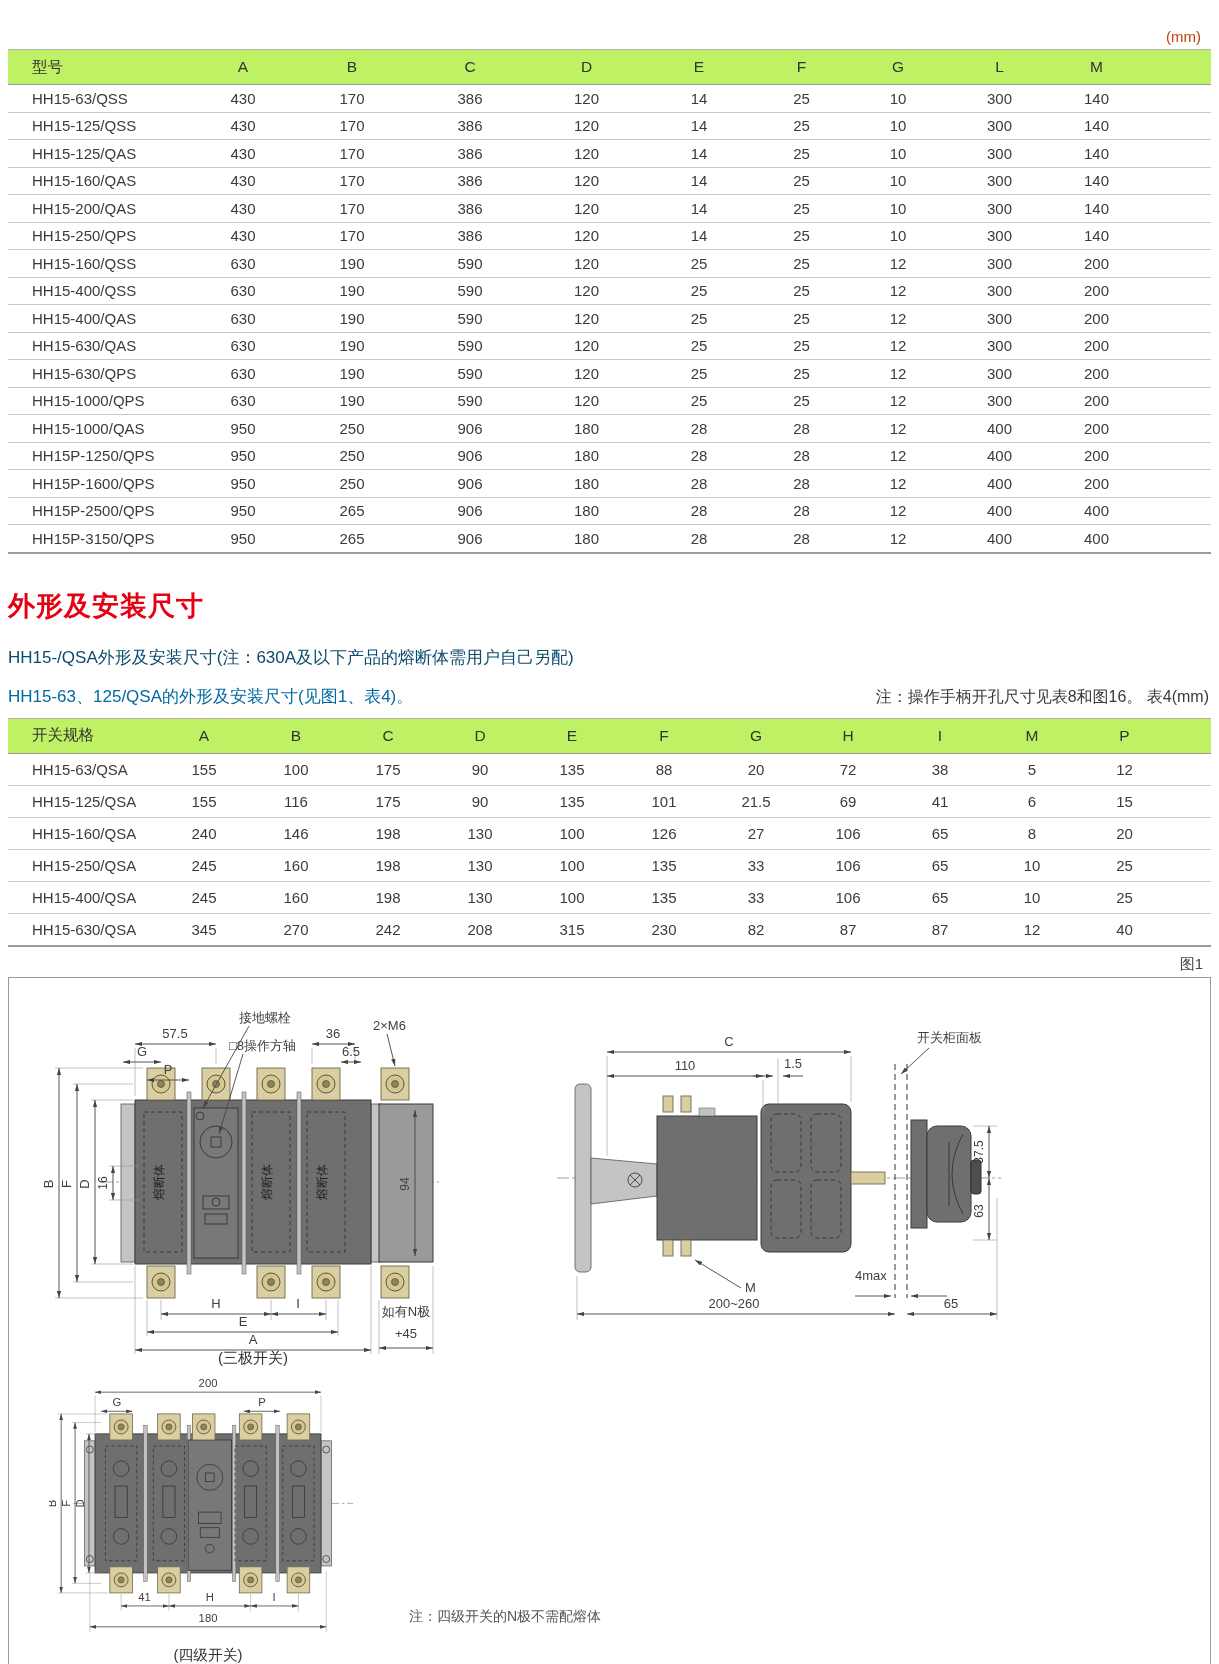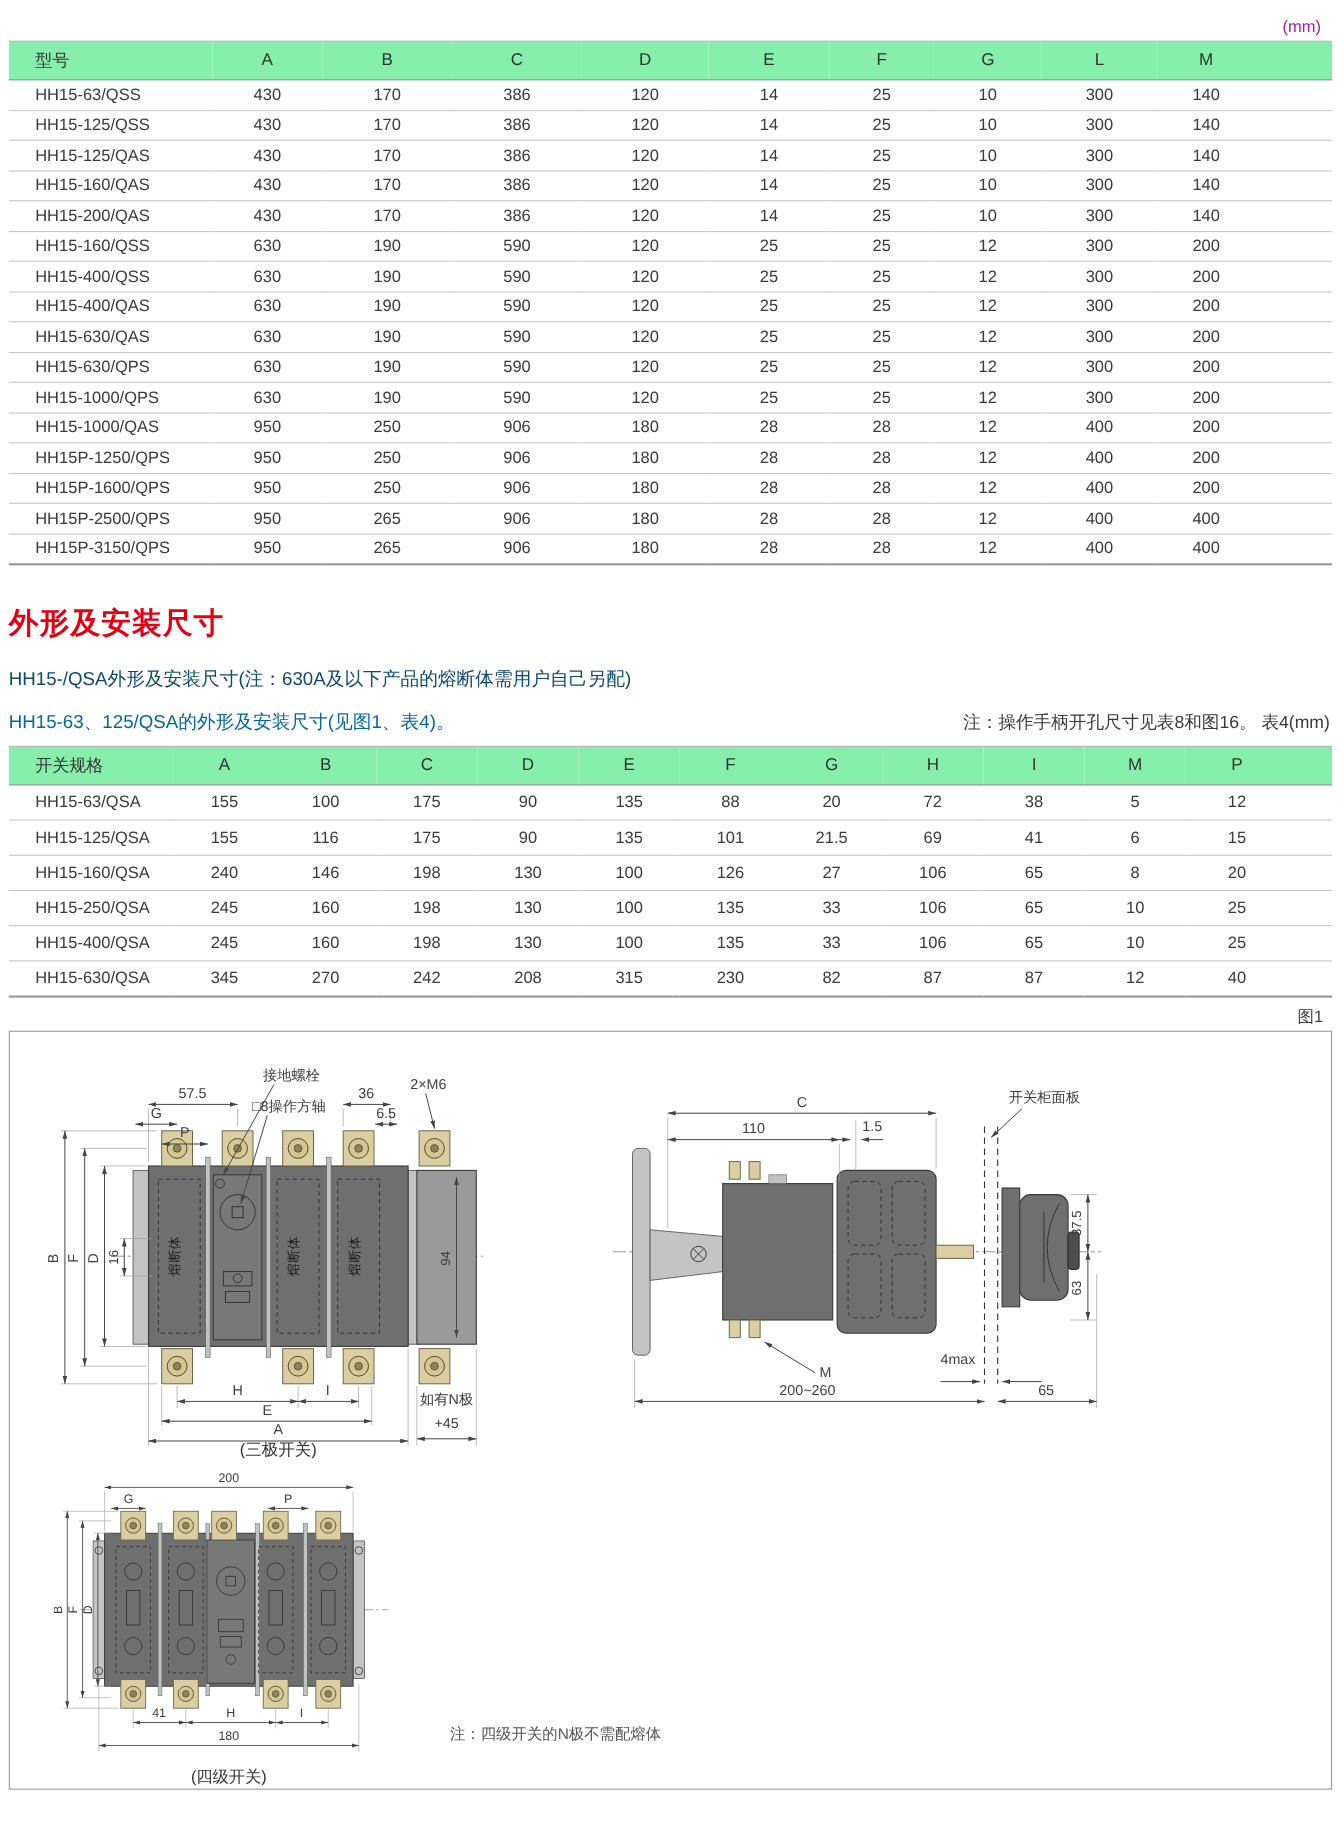--- a/index.html
+++ b/index.html
@@ -1,20 +1,20 @@
 <!DOCTYPE html>
 <html><head>
 <meta charset="utf-8">
 <style>
   html,body{margin:0;padding:0;background:#ffffff;}
   .page{position:relative;width:1219px;height:1664px;overflow:hidden;background:#fff;
         font-family:"Liberation Sans","DejaVu Sans",sans-serif;color:#333;}
-  .unit-label{text-align:right;padding:16px 18px 4px 0;font-size:15px;color:#a21caf;}
+  .unit-label{text-align:right;padding:28px 18px 4px 0;font-size:15px;color:#c2410c;}
   table{border-collapse:collapse;table-layout:fixed;margin:0 8px;width:1203px;}
-  thead tr{background:#86efac;}
+  thead tr{background:#bef264;}
   th{font-weight:normal;color:#333;font-size:15.5px;height:30px;text-align:center;
      border-top:1px solid #b3b3b3;border-bottom:1px solid #9a9a9a;padding:2px 0;}
   td{font-size:15px;color:#3b3b3b;text-align:center;border-bottom:1px solid #c9c9c9;padding:4px 0;}
   .t1 td{height:18.5px;}
   .t2 td{height:23px;}
   .t1 tbody tr:last-child td,.t2 tbody tr:last-child td{border-bottom:2px solid #9b9b9b;}
   .t1 .c0,.t2 .c0{text-align:left;padding-left:24px;}
   .t1 td:last-child,.t1 th:last-child{padding-right:70px;}
   .t2 td:last-child,.t2 th:last-child{padding-right:40px;}
   .section-title{margin:34px 0 0 8px;font-size:27px;font-weight:bold;color:#e60012;letter-spacing:1px;}
@@ -129,20 +129,32 @@
           <td class="c3">386</td>
           <td class="c4">120</td>
           <td class="c5">14</td>
           <td class="c6">25</td>
           <td class="c7">10</td>
           <td class="c8">300</td>
           <td class="c9">140</td>
         </tr>
         <tr>
           <td class="c0">HH15-200/QAS</td>
+          <td class="c1">430</td>
+          <td class="c2">170</td>
+          <td class="c3">386</td>
+          <td class="c4">120</td>
+          <td class="c5">14</td>
+          <td class="c6">25</td>
+          <td class="c7">10</td>
+          <td class="c8">300</td>
+          <td class="c9">140</td>
+        </tr>
+        <tr>
+          <td class="c0">HH15-250/QPS</td>
           <td class="c1">430</td>
           <td class="c2">170</td>
           <td class="c3">386</td>
           <td class="c4">120</td>
           <td class="c5">14</td>
           <td class="c6">25</td>
           <td class="c7">10</td>
           <td class="c8">300</td>
           <td class="c9">140</td>
         </tr>

